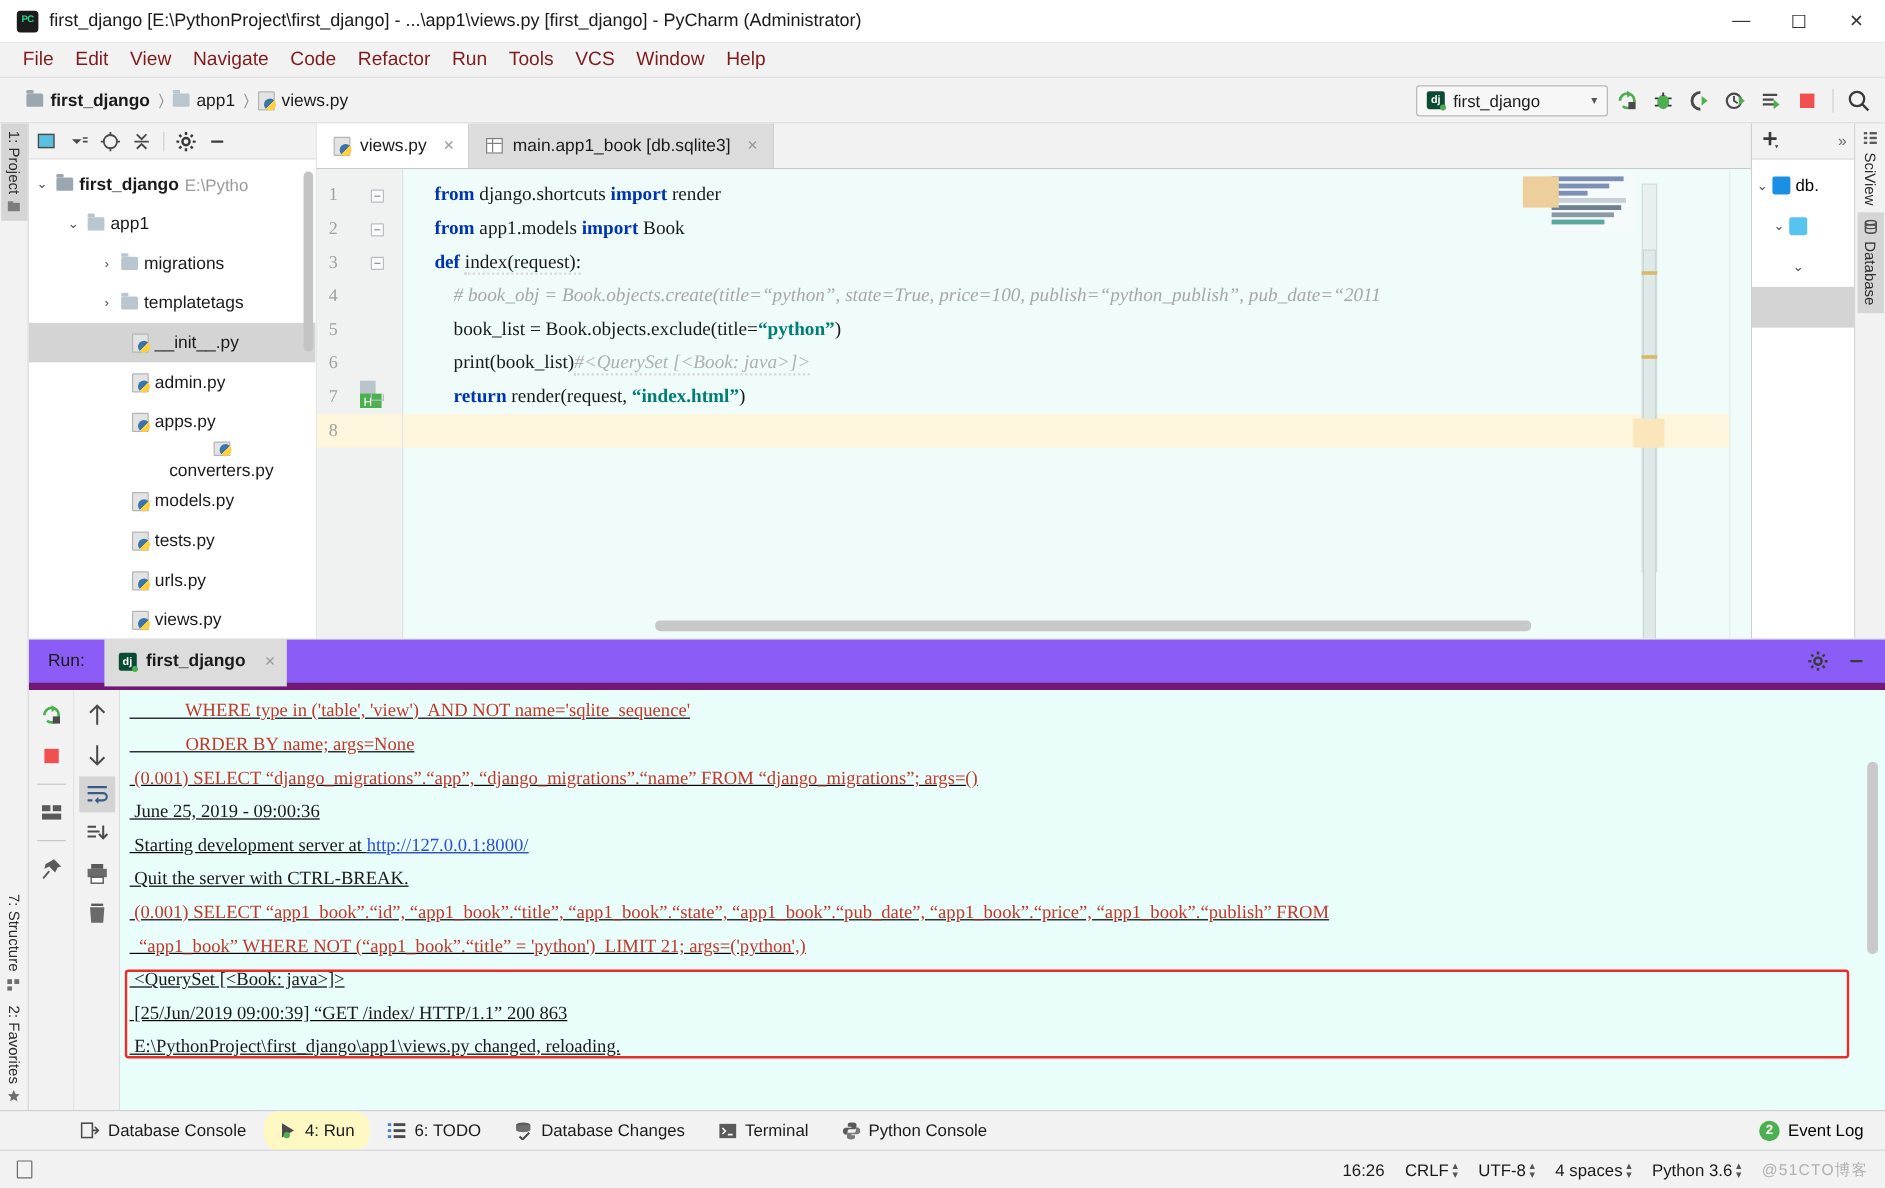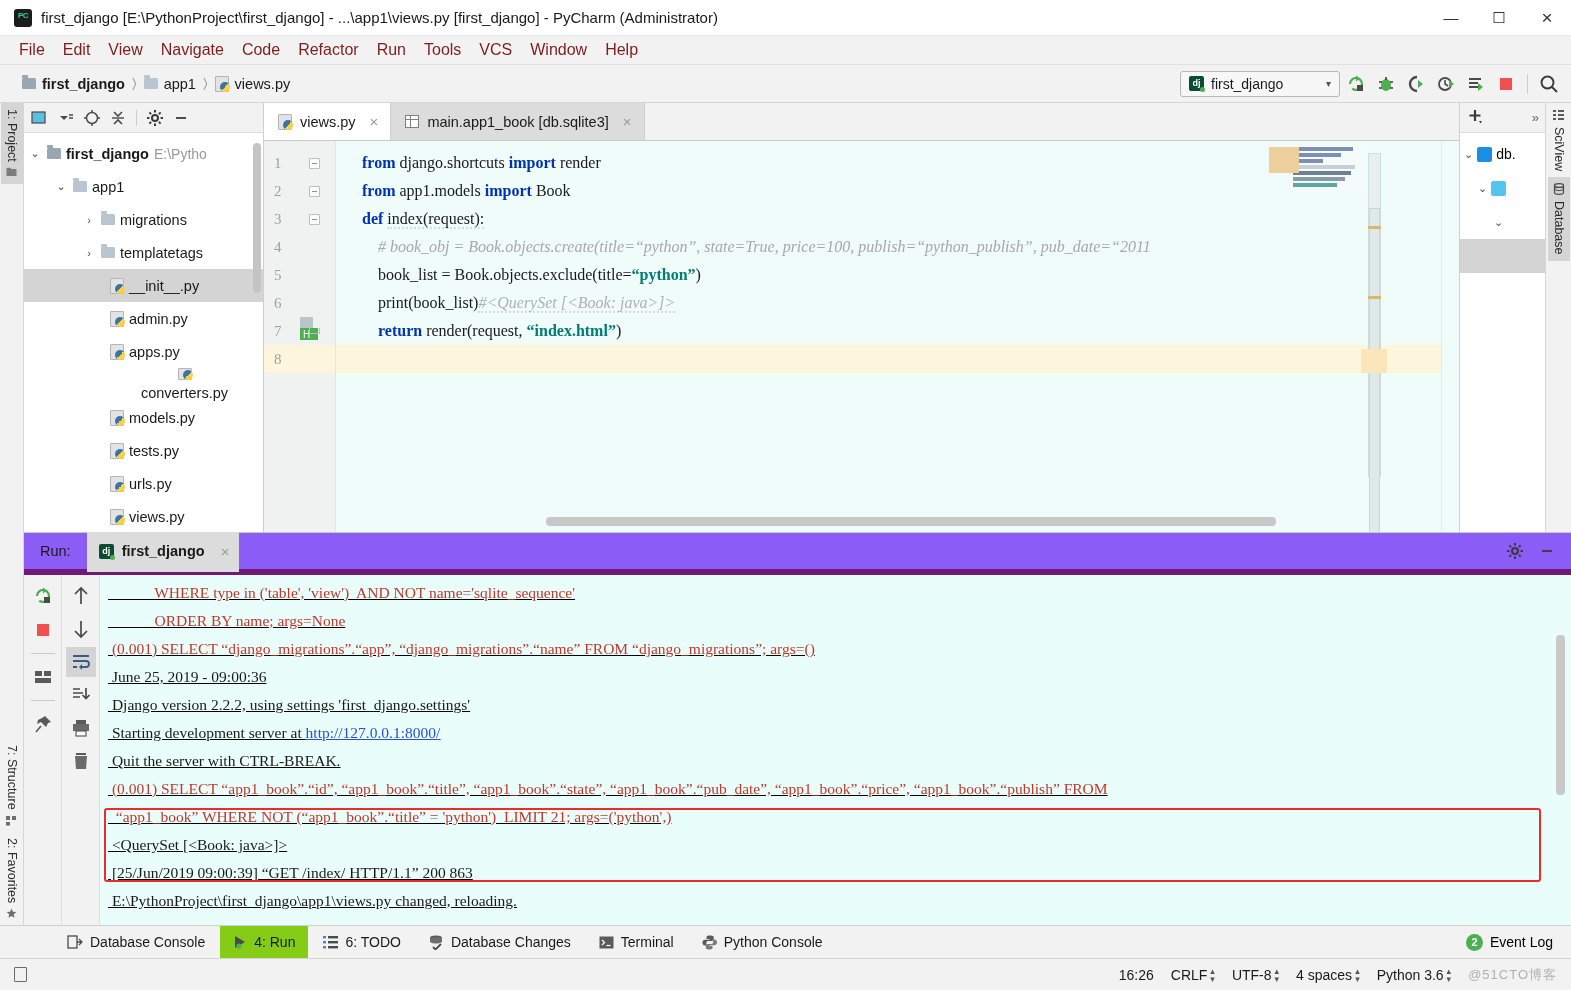--- a/index.html
+++ b/index.html
@@ -270,21 +270,21 @@
   .cscroll { position:absolute; right:6px; top:60px; width:9px; height:160px;
              background:#c9c9c9; border-radius:4px; }
 
   
   .botbar {
     height:33px; min-height:33px; background:#f2f2f2; display:flex; align-items:center;
     border-top:1px solid #d0d0d0; padding-left:54px; gap:2px;
   }
   .btab { height:33px; display:flex; align-items:center; gap:7px; padding:0 13px;
           font-size:14px; color:#1a1a1a; white-space:nowrap; }
-  .btab.sel { background:#84cc16; }
+  .btab.sel { background:#fef9c3;border-radius:13px; }
   .botbar-right { margin-left:auto; display:flex; align-items:center; padding-right:18px; gap:7px; }
   .evt-badge { width:17px; height:17px; border-radius:50%; background:#4caf50; color:#fff;
                font-size:11px; display:flex; align-items:center; justify-content:center; font-weight:bold; }
 
   
   .statusbar {
     height:32px; min-height:32px; background:#f2f2f2; display:flex; align-items:center;
     border-top:1px solid #d6d6d6; padding-left:14px; gap:9px; position:relative;
   }
   .st-msg { font-size:14px; color:#1a1a1a; }
@@ -746,21 +746,20 @@
                   <path d="M4 4h12l-1 13H5z" fill="#6a6a6a"></path>
                 </svg>
             </div>
           </div>
 
           <div class="console">
             <div class="coline sql">            WHERE type in ('table', 'view')  AND NOT name='sqlite_sequence'</div>
             <div class="coline sql">            ORDER BY name; args=None</div>
             <div class="coline sql"> (0.001) SELECT “django_migrations”.“app”, “django_migrations”.“name” FROM “django_migrations”; args=()</div>
             <div class="coline"> June 25, 2019 - 09:00:36</div>
-            <div class="coline"> Django version 2.2.2, using settings 'first_django.settings'</div>
             <div class="coline"><span> Starting development server at </span><span class="link">http://127.0.0.1:8000/</span></div>
             <div class="coline"> Quit the server with CTRL-BREAK.</div>
             <div class="coline sql"> (0.001) SELECT “app1_book”.“id”, “app1_book”.“title”, “app1_book”.“state”, “app1_book”.“pub_date”, “app1_book”.“price”, “app1_book”.“publish” FROM</div>
             <div class="coline sql">  “app1_book” WHERE NOT (“app1_book”.“title” = 'python')  LIMIT 21; args=('python',)</div>
             <div class="coline"> &lt;QuerySet [&lt;Book: java&gt;]&gt;</div>
             <div class="coline"> [25/Jun/2019 09:00:39] “GET /index/ HTTP/1.1” 200 863</div>
             <div class="coline"> E:\PythonProject\first_django\app1\views.py changed, reloading.</div>
             <div class="redbox"></div>
             <div class="cscroll"></div>
           </div>

